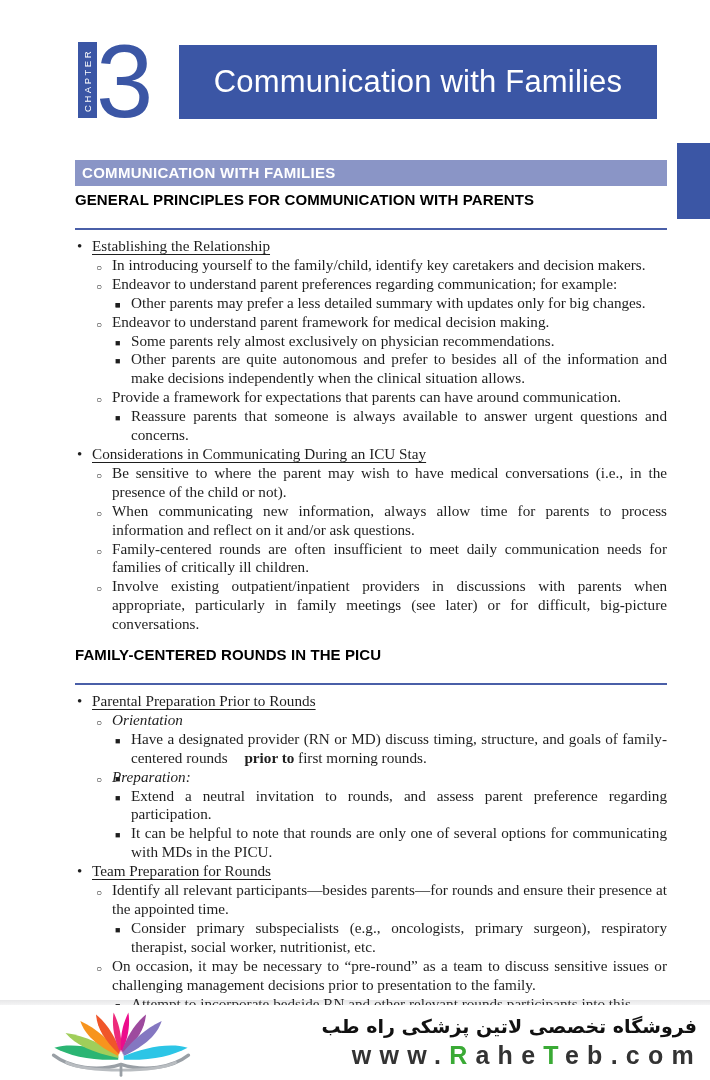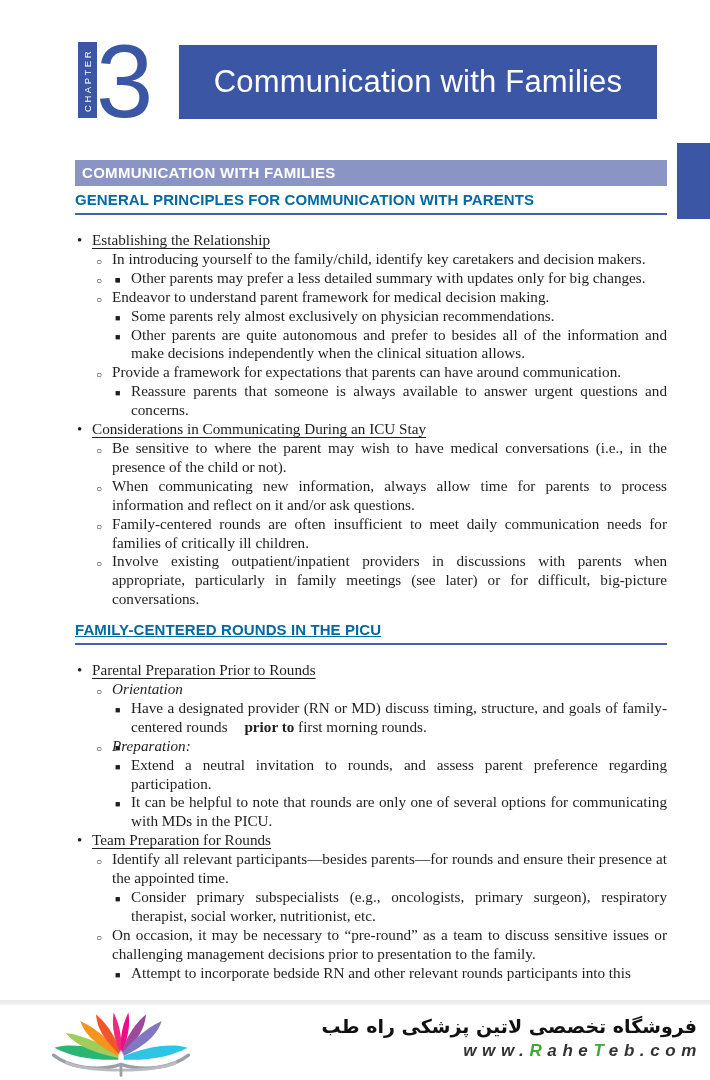--- a/index.html
+++ b/index.html
@@ -57,29 +57,29 @@
     padding-left: 7px; box-sizing: border-box;
   }
 
   
   .page-content {
     position: absolute; left: 75px; top: 191px;
     width: 592px; height: 814px;
     overflow: hidden;
   }
   .sec-heading {
-    margin: 0 0 16px 0;
+    margin: 0 0 7px 0;
     font-family: "Liberation Sans", sans-serif;
     font-size: 15px; font-weight: bold; letter-spacing: 0.1px;
-    color: #0369a1;
+    color: #000000;
     line-height: 17px;
-    padding-bottom: 5px;
+    padding-bottom: 20px;
     border-bottom: 2px solid #4a5fa8;
   }
-  .section + .section .sec-heading { margin-top: 12px; text-decoration: underline; }
+  .section + .section .sec-heading { margin-top: 12px; }
   .item {
     position: relative;
     font-size: 15.2px; line-height: 18.9px;
     text-align: justify;
   }
   .item .bullet { position: absolute; top: 0; }
   .item.l1 { padding-left: 17px; }
   .item.l1 .bullet { left: 2px; font-size: 15px; }
   .item.l2 { padding-left: 37px; }
   .item.l2 .bullet { left: 21px; font-size: 10px; top: 3px; }
@@ -100,23 +100,22 @@
   .logo { position: absolute; left: 36px; top: 2px; }
   .store-name {
     position: absolute; right: 13px; top: 10px;
     direction: rtl;
     font-family: "DejaVu Sans", sans-serif;
     font-size: 19px; font-weight: bold; color: #111;
   }
   .website {
     position: absolute; right: 8px; top: 36px;
     font-family: "Liberation Sans", sans-serif;
-    font-size: 17px; font-weight: 600; letter-spacing: 0.33em;
+    font-size: 25px; font-weight: 600; letter-spacing: 0.33em;
     color: #333;
-    font-style: italic;
   }
   .website .green { color: #3aaa35; }
 </style>
 </head>
 <body>
 
 <div class="chapter-box">
   <span>CHAPTER</span>
 </div>
 <div class="chapter-number">3</div>
@@ -125,21 +124,21 @@
 </div>
 <div class="side-tab"></div>
 
 <div class="page-banner">COMMUNICATION WITH FAMILIES</div>
 
 <div class="page-content">
     <section class="section">
       <h2 class="sec-heading">GENERAL PRINCIPLES FOR COMMUNICATION WITH PARENTS</h2>
       <div class="item l1"><span class="bullet">•</span><span class="item-text head-underline"><span>Establishing the Relationship</span></span></div>
       <div class="item l2"><span class="bullet">○</span><span class="item-text"><span>In introducing yourself to the family/child, identify key caretakers and decision makers.</span></span></div>
-      <div class="item l2"><span class="bullet">○</span></div>
+      <div class="item l2"><span class="bullet">○</span><span class="item-text"><span>Endeavor to understand parent preferences regarding communication; for example:</span></span></div>
       <div class="item l3"><span class="bullet">■</span></div>
       <div class="item l3"><span class="bullet">■</span><span class="item-text"><span>Other parents may prefer a less detailed summary with updates only for big changes.</span></span></div>
       <div class="item l2"><span class="bullet">○</span><span class="item-text"><span>Endeavor to understand parent framework for medical decision making.</span></span></div>
       <div class="item l3"><span class="bullet">■</span><span class="item-text"><span>Some parents rely almost exclusively on physician recommendations.</span></span></div>
       <div class="item l3"><span class="bullet">■</span><span class="item-text"><span>Other parents are quite autonomous and prefer to besides all of the information and make decisions independently when the clinical situation allows.</span></span></div>
       <div class="item l2"><span class="bullet">○</span><span class="item-text"><span>Provide a framework for expectations that parents can have around communication.</span></span></div>
       <div class="item l3"><span class="bullet">■</span><span class="item-text"><span>Reassure parents that someone is always available to answer urgent questions and concerns.</span></span></div>
       <div class="item l1"><span class="bullet">•</span><span class="item-text head-underline"><span>Considerations in Communicating During an ICU Stay</span></span></div>
       <div class="item l2"><span class="bullet">○</span><span class="item-text"><span>Be sensitive to where the parent may wish to have medical conversations (i.e., in the presence of the child or not).</span></span></div>
       <div class="item l2"><span class="bullet">○</span><span class="item-text"><span>When communicating new information, always allow time for parents to process information and reflect on it and/or ask questions.</span></span></div>

